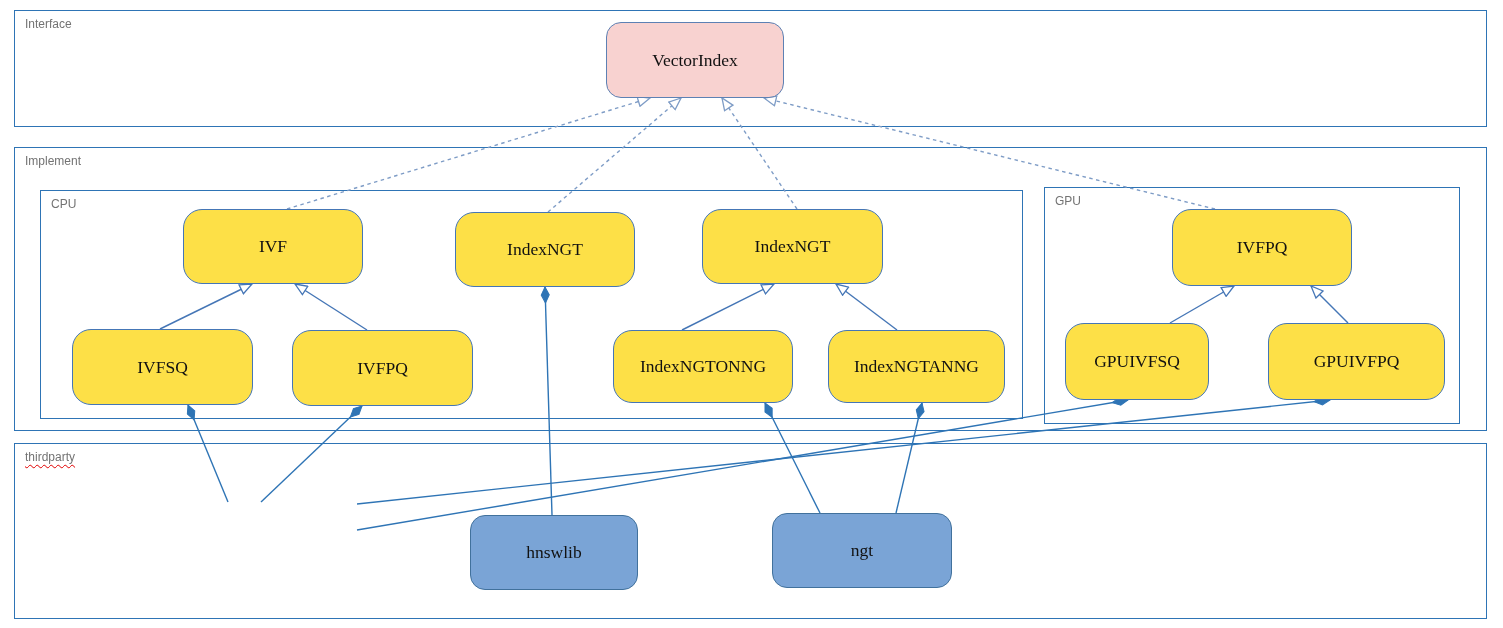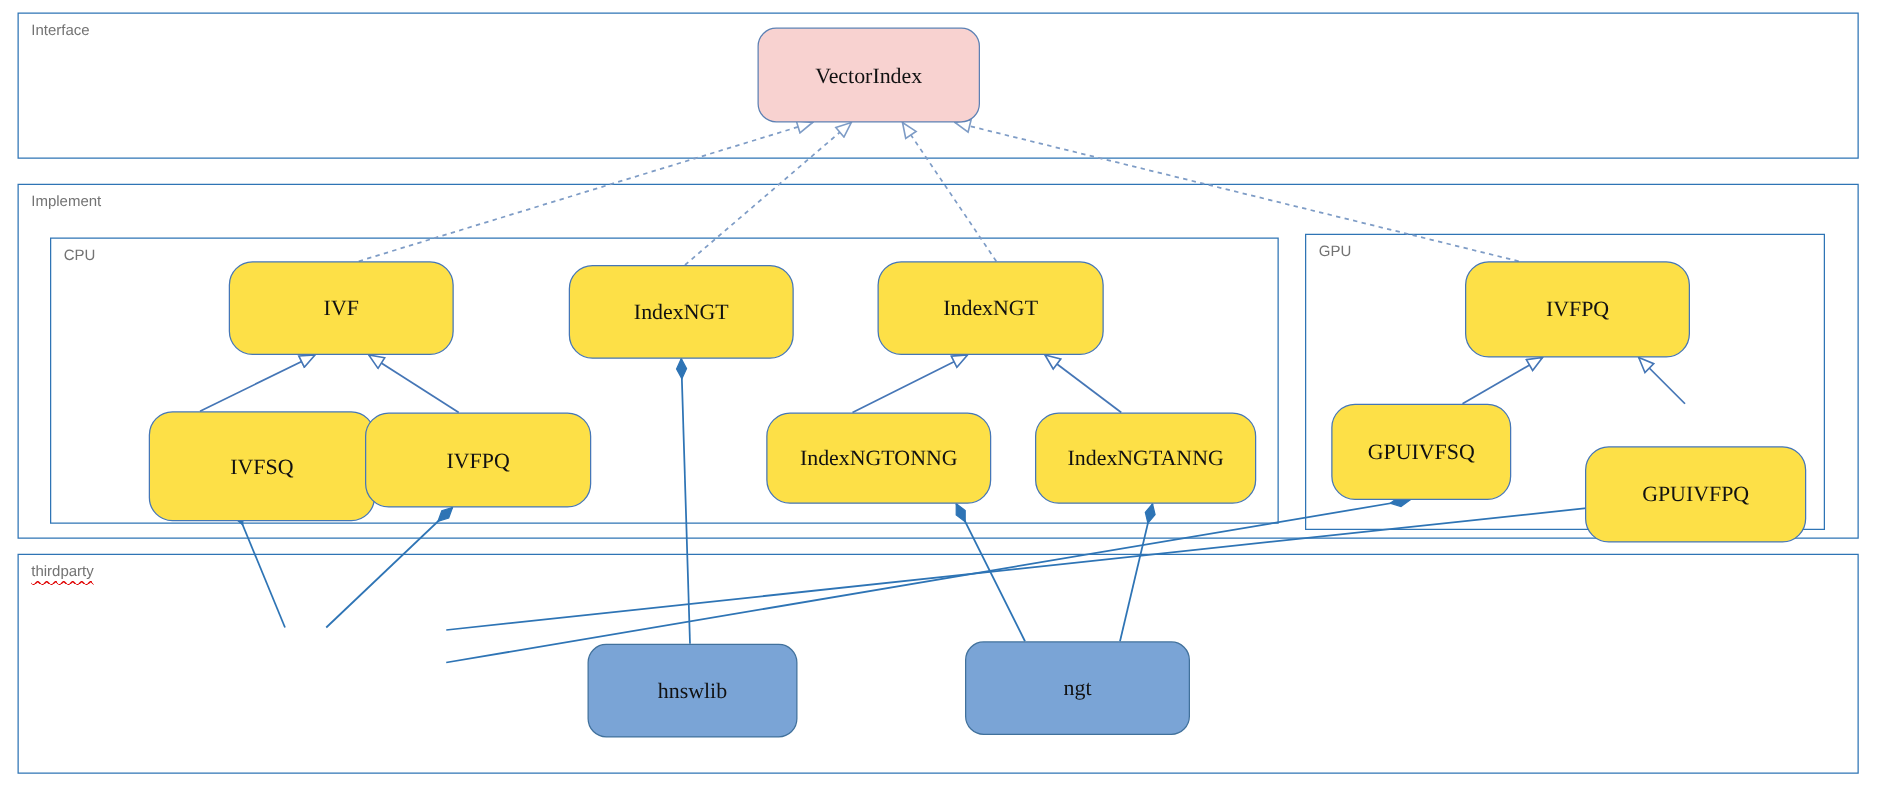--- a/index.html
+++ b/index.html
@@ -91,39 +91,39 @@
     </div>
     <div class="node node-class" style="left: 183px; top: 209px; width: 180px; height: 75px;">
       <span class="node-label">IVF</span>
     </div>
     <div class="node node-class" style="left: 455px; top: 212px; width: 180px; height: 75px;">
       <span class="node-label">IndexNGT</span>
     </div>
     <div class="node node-class" style="left: 702px; top: 209px; width: 181px; height: 75px;">
       <span class="node-label">IndexNGT</span>
     </div>
-    <div class="node node-class" style="left: 72px; top: 329px; width: 181px; height: 88px; margin-left: 47px;">
+    <div class="node node-class" style="left: 72px; top: 329px; width: 181px; height: 76px;">
       <span class="node-label">IVFSQ</span>
     </div>
     <div class="node node-class" style="left: 292px; top: 330px; width: 181px; height: 76px;">
       <span class="node-label">IVFPQ</span>
     </div>
     <div class="node node-class" style="left: 613px; top: 330px; width: 180px; height: 73px;">
       <span class="node-label">IndexNGTONNG</span>
     </div>
     <div class="node node-class" style="left: 828px; top: 330px; width: 177px; height: 73px;">
       <span class="node-label">IndexNGTANNG</span>
     </div>
     <div class="node node-class" style="left: 1172px; top: 209px; width: 180px; height: 77px;">
       <span class="node-label">IVFPQ</span>
     </div>
     <div class="node node-class" style="left: 1065px; top: 323px; width: 144px; height: 77px;">
       <span class="node-label">GPUIVFSQ</span>
     </div>
-    <div class="node node-class" style="left: 1268px; top: 323px; width: 177px; height: 77px; margin-top: 34px;">
+    <div class="node node-class" style="left: 1268px; top: 323px; width: 177px; height: 77px;">
       <span class="node-label">GPUIVFPQ</span>
     </div>
     <div class="node node-library" style="left: 470px; top: 515px; width: 168px; height: 75px;">
       <span class="node-label">hnswlib</span>
     </div>
     <div class="node node-library" style="left: 772px; top: 513px; width: 180px; height: 75px;">
       <span class="node-label">ngt</span>
     </div>
   </div>
 

